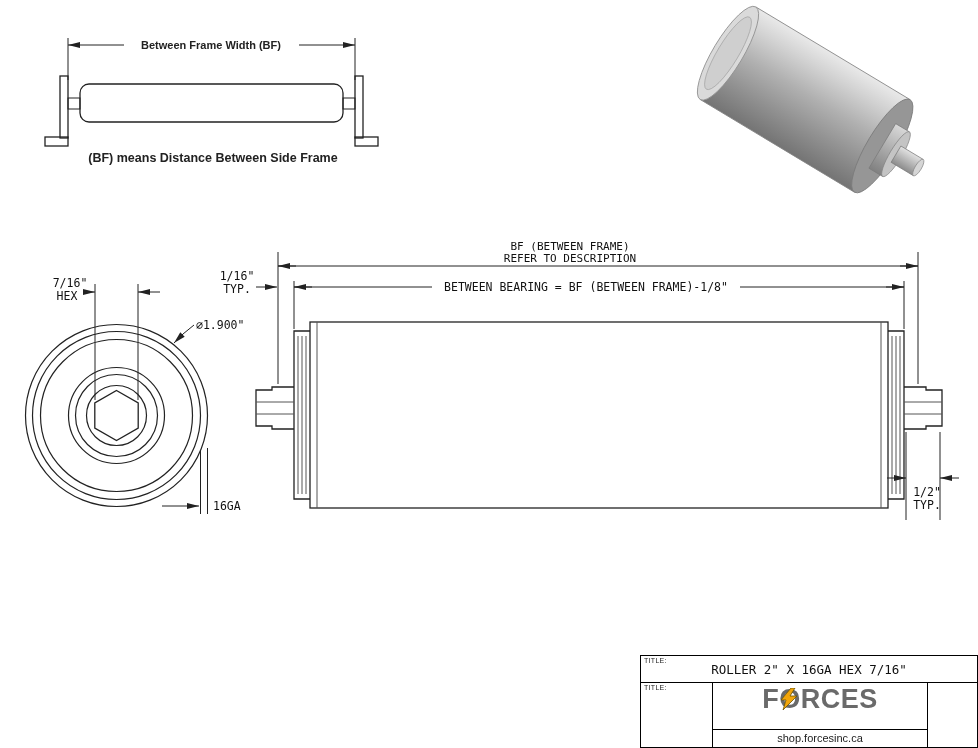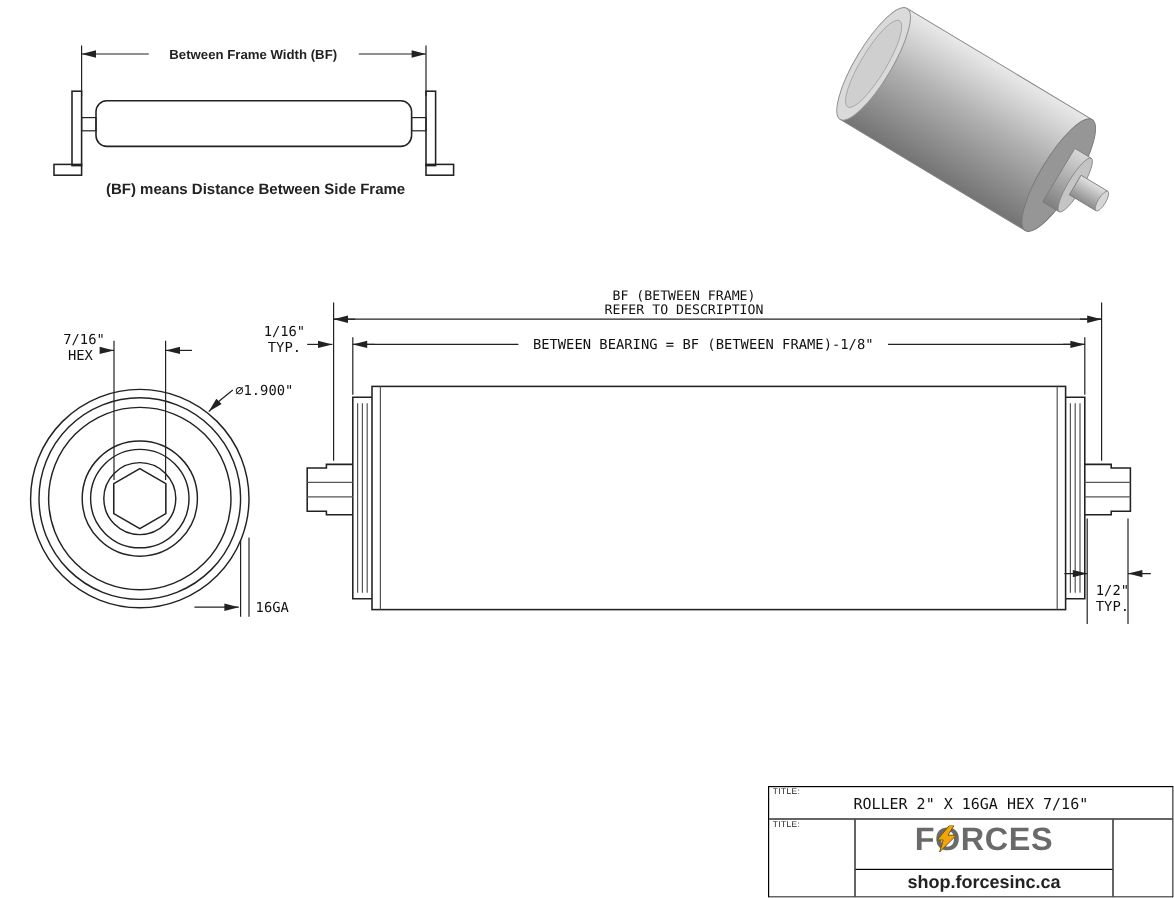--- a/index.html
+++ b/index.html
@@ -30,21 +30,21 @@
   .tb-cell-label { width:71px; position:relative; }
   .tb-cell-empty { flex:1; }
   .tb-logo { width:216px; border-left:1px solid #000; border-right:1px solid #000;
              box-sizing:border-box; display:flex; flex-direction:column;
              justify-content:space-between; align-items:center; }
   .logo-wrap { position:relative; display:inline-block; margin-top:3px; }
   .logo-text { font-weight:bold; font-size:27px; line-height:1; color:#6a6a6a;
                letter-spacing:0.5px; font-family:"Liberation Sans", sans-serif; }
   .bolt { position:absolute; left:19px; top:2px; }
   .site-strip { width:100%; border-top:1px solid #000; text-align:center;
-                font-size:15px; font-weight:bold; color:#222;
+                font-size:11px; font-weight:normal; color:#222;
                 padding:2px 0 3px 0; box-sizing:border-box; }
 </style>
 </head>
 <body>
 
 <svg class="stage" width="978" height="748" viewBox="0 0 978 748">
   <defs>
     <marker id="arr" markerUnits="userSpaceOnUse" markerWidth="13" markerHeight="8" refX="12.5" refY="4" orient="auto">
       <path d="M0.5,0.9 L12.5,4 L0.5,7.1 Z" fill="#222"></path>
     </marker>

